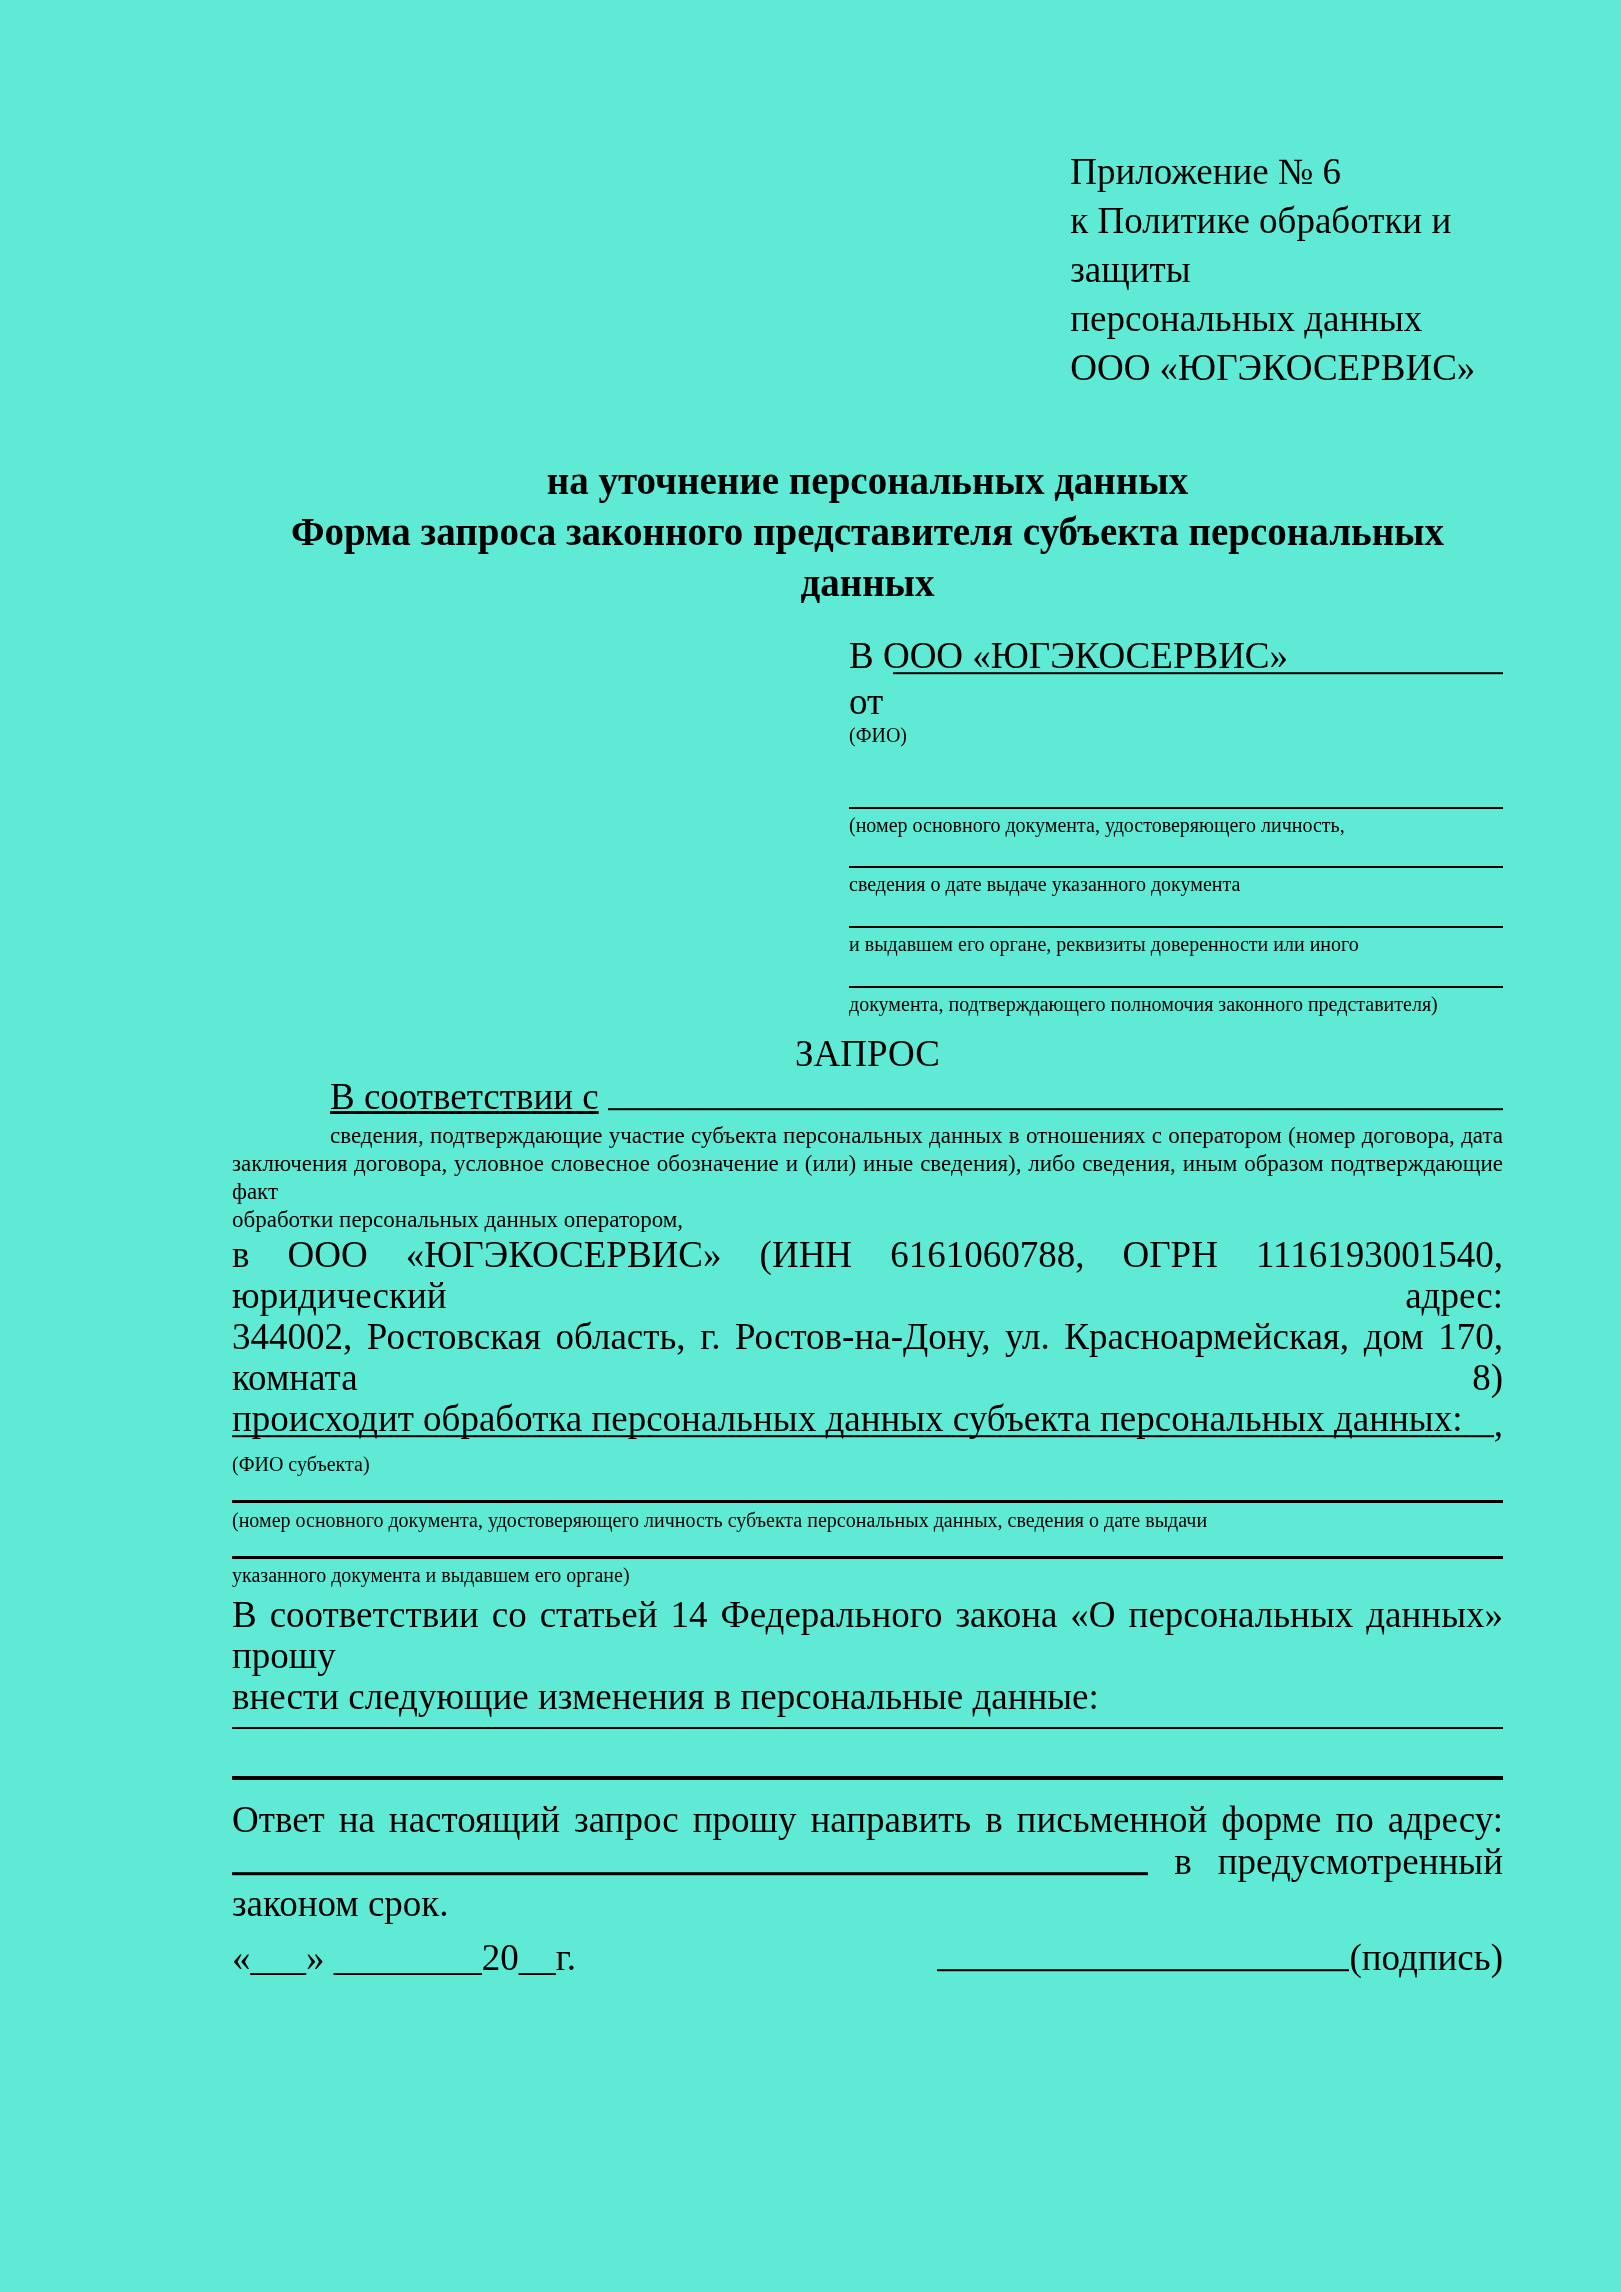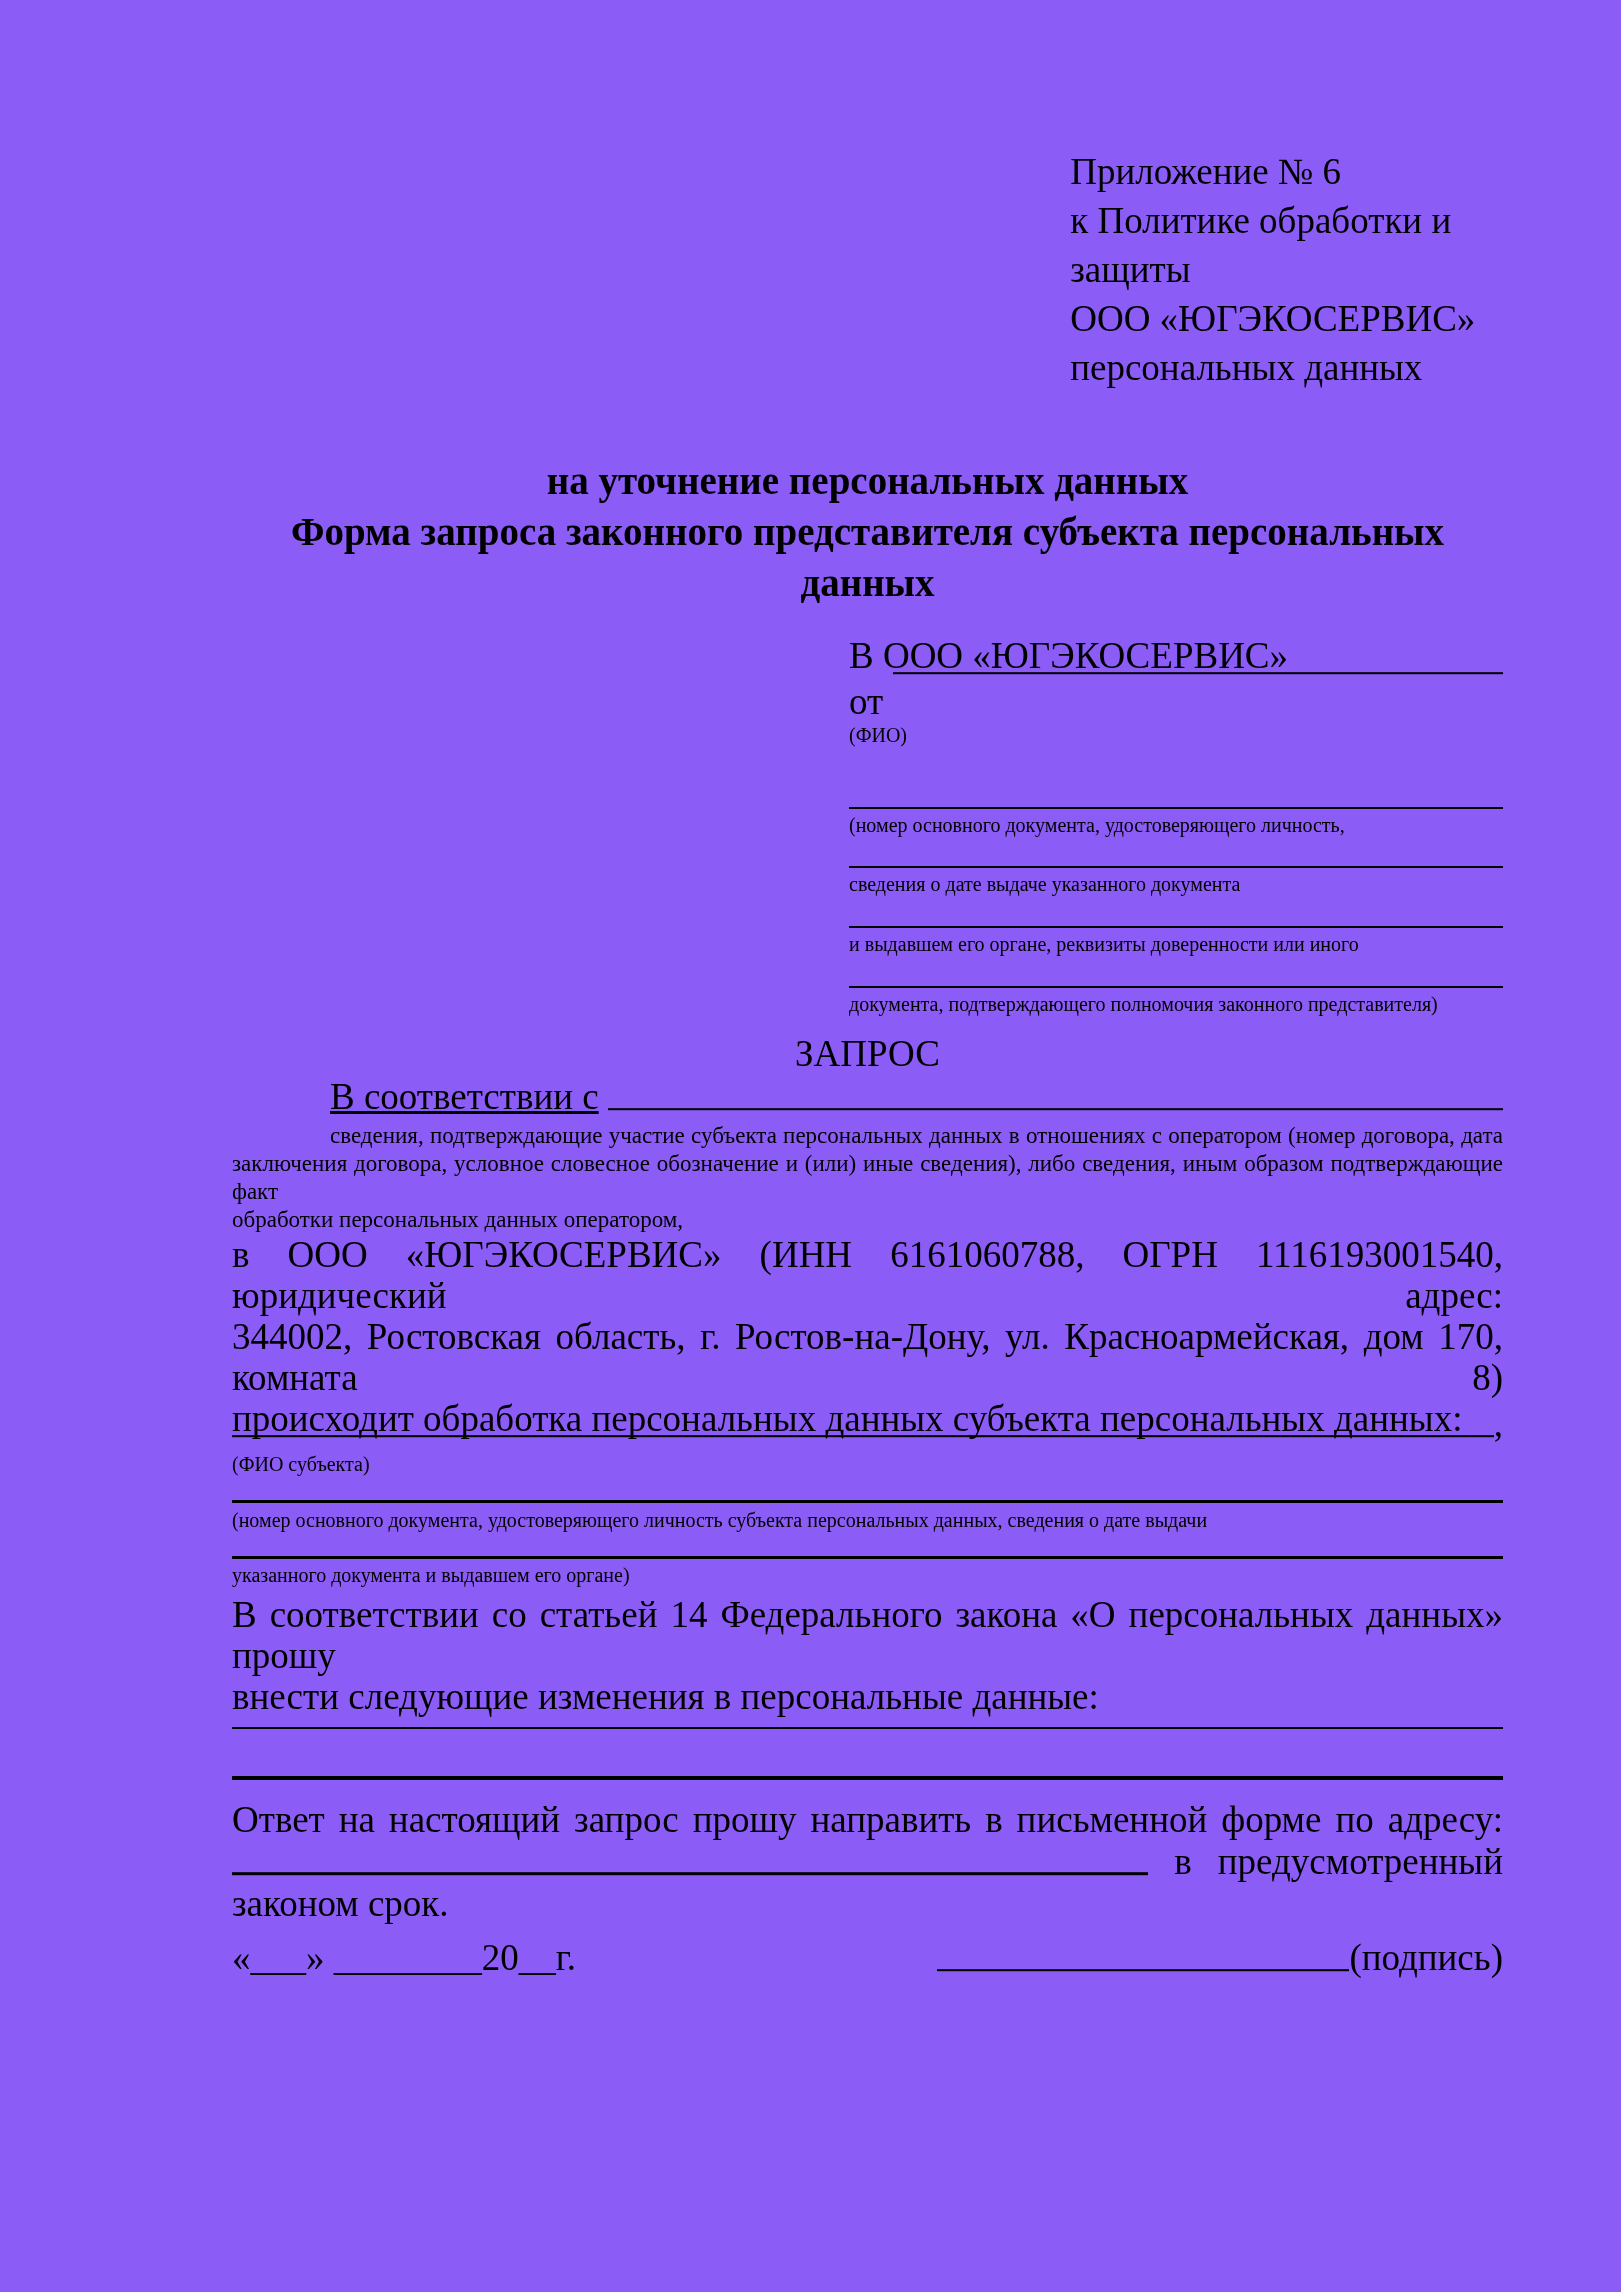--- a/index.html
+++ b/index.html
@@ -1,19 +1,19 @@
 <!DOCTYPE html>
 <html><head>
 <meta charset="utf-8">
 <style>
   html,body{margin:0;padding:0;background:#ffffff;}
   .page{
     position:relative;
     width:1621px;height:2293px;
-    background:#8b5cf6;color:#000;
+    background:#5eead4;color:#000;
     font-family:"Liberation Serif","DejaVu Serif",serif;
     overflow:hidden;
   }
   .content{position:absolute;left:232px;top:147px;width:1271px;font-size:37px;}
 
   
   .appendix{width:423px;margin-left:auto;margin-right:9.8px;line-height:49px;}
 
   
   .title{margin-top:63px;font-size:39px;font-weight:700;text-align:center;line-height:51px;}
@@ -68,22 +68,22 @@
 </style>
 </head>
 <body>
 
 <div class="page">
   <div class="content">
 
     <div class="appendix">
       <div>Приложение № 6</div>
       <div>к Политике обработки и защиты</div>
+      <div>персональных данных</div>
       <div>ООО «ЮГЭКОСЕРВИС»</div>
-      <div>персональных данных</div>
     </div>
 
     <div class="title">
       <div>на уточнение персональных данных</div>
       <div>Форма запроса законного представителя субъекта персональных данных</div>
     </div>
 
     <div class="addressee">
       <div class="addr-to">В ООО «ЮГЭКОСЕРВИС»</div>
       <div class="addr-from">

